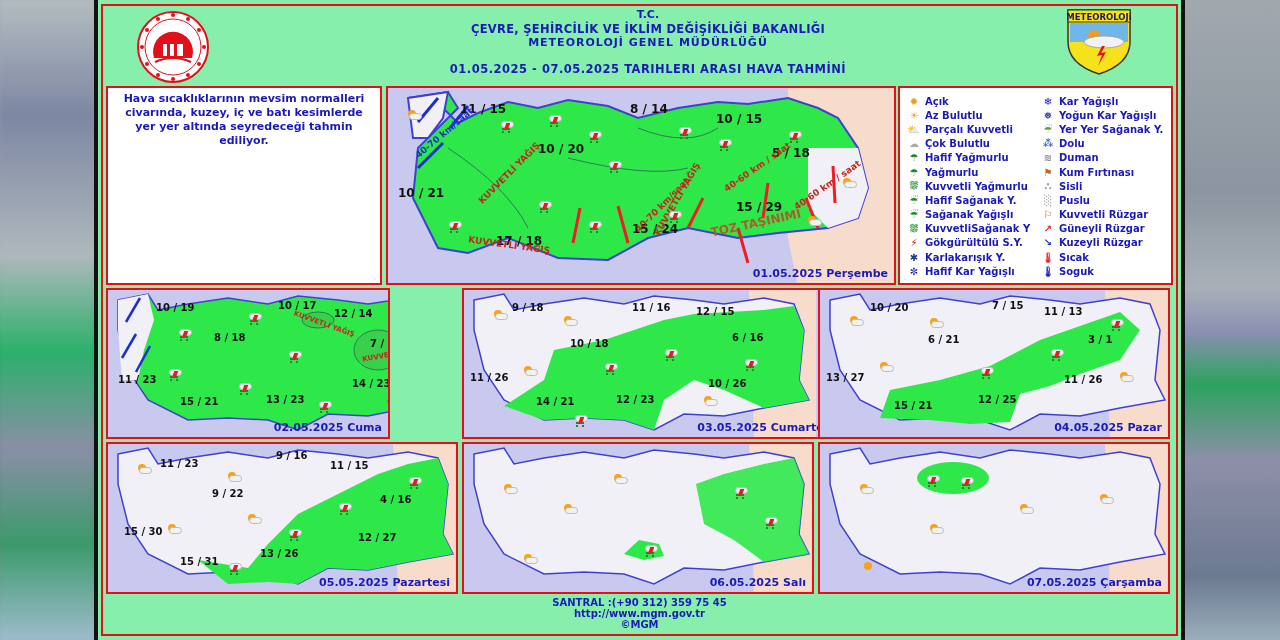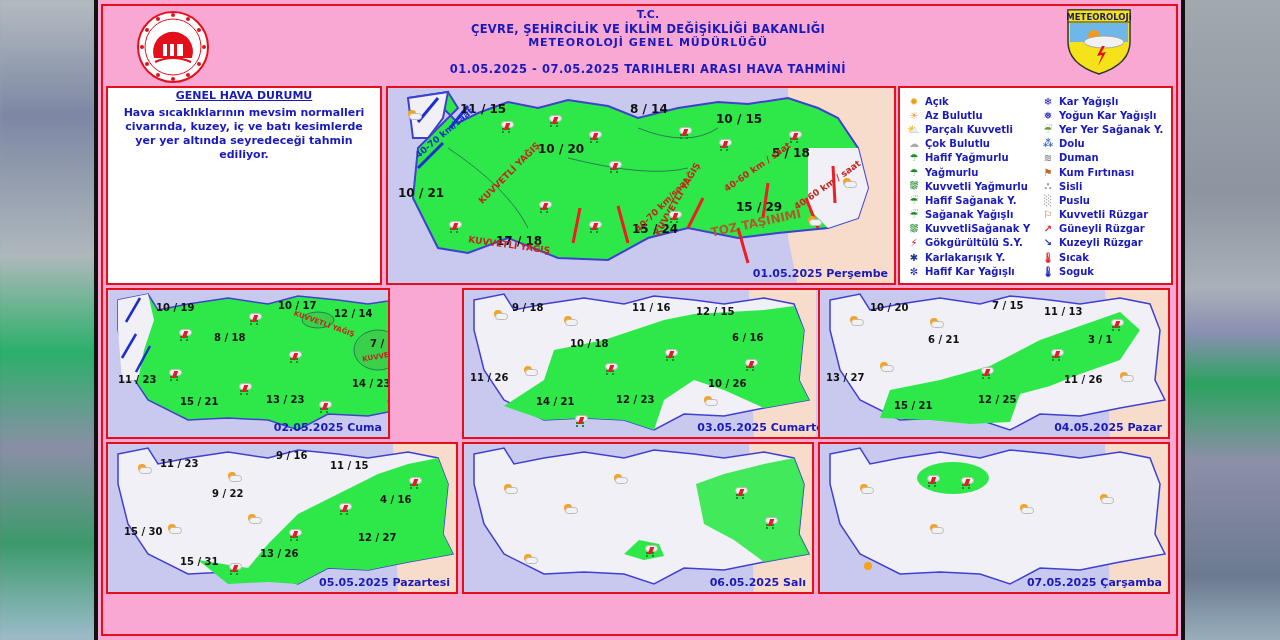--- a/index.html
+++ b/index.html
@@ -10,21 +10,21 @@
     position: relative;
   }
   .bg-left, .bg-right { position: absolute; top: 0; height: 640px; }
   .bg-left { left: 0; width: 94px; background: linear-gradient(180deg,#b4bcc0 0%,#7d87a3 18%,#afb8bc 40%,#2bb06a 55%,#8a8fa6 70%,#3c9a6c 85%,#9dbccb 100%); filter: blur(2px); }
   .bg-right { right: 0; width: 96px; background: linear-gradient(180deg,#a1a8ae 0%,#8c95a0 30%,#a9b0b8 45%,#8a8fb2 52%,#2ba35f 60%,#8d8fa8 72%,#6c7a90 90%,#99aebb 100%); }
   .black-edge-l { position:absolute; left:94px; top:0; width:4px; height:640px; background:#111; }
   .black-edge-r { position:absolute; left:1181px; top:0; width:4px; height:640px; background:#111; }
 
   .page {
     position: absolute; left: 98px; top: 0; width: 1083px; height: 640px;
-    background: #f9a8d4;
+    background: #86efac;
   }
   .outer-frame {
     position: absolute; left: 3px; top: 4px; width: 1077px; height: 632px;
     border: 2px solid #e3101c;
   }
   
   .emblem { position:absolute; left:30px; top:10px; width:90px; height:74px; }
   .meteo-logo { position:absolute; left:966px; top:6px; width:70px; height:70px; }
   .hdr { position:absolute; left:200px; top:8px; width:700px; text-align:center; color:#1a1ab8; font-weight:bold; }
   .hdr .l1 { font-size:11px; line-height:14px; }
@@ -113,21 +113,20 @@
     <path d="M4 4 H66 V36 Q66 58 35 68 Q4 58 4 36 Z" fill="#f6e21a" stroke="#333" stroke-width="1.5"></path>
     <rect x="4" y="4" width="62" height="12" fill="#f6e21a" stroke="#333" stroke-width="1"></rect>
     <text x="35" y="13.5" font-size="8.5" font-weight="bold" text-anchor="middle" fill="#1a1a66" font-family="DejaVu Sans, sans-serif">METEOROLOJi</text>
     <path d="M6 17 H64 V36 H6 Z" fill="#6fb7e8"></path>
     <circle cx="30" cy="30" r="6" fill="#f19a1c"></circle>
     <ellipse cx="40" cy="36" rx="20" ry="6" fill="#f2f2f2" stroke="#999" stroke-width="0.8"></ellipse>
     <path d="M38 40 L33 50 L38 49 L34 60 L42 46 L37 47 L41 40 Z" fill="#e3101c"></path>
   </svg>
 
   <div class="box general">
-    <div class="title">GENEL HAVA DURUMU</div>
     <div class="text">Hava sıcaklıklarının mevsim normalleri civarında, kuzey, iç ve batı kesimlerde yer yer altında seyredeceği tahmin ediliyor.</div>
   </div>
 
   <div class="box map big">
     <svg width="510" height="199" viewBox="0 0 510 199">
       <rect width="510" height="199" fill="#c9c9f0"></rect>
       <path d="M400 0 H510 V199 H410 L400 150 Z" fill="#f7dccb"></path>
       <path d="M20 10 L60 4 L70 20 L50 40 L30 60 L25 110 L40 140 L50 160 L80 165 L120 150 L170 170 L220 172 L260 150 L300 140 L350 150 L390 145 L440 140 L470 130 L480 100 L470 60 L450 30 L430 20 L400 10 L360 16 L330 14 L290 20 L250 30 L220 18 L180 12 L150 20 L120 14 L90 25 L70 35 L55 20 Z" fill="#2ee84a" stroke="#4040d0" stroke-width="2"></path>
       <path d="M20 10 L60 4 L55 30 L40 50 L25 50 Z" fill="#f0f0f6" stroke="#4040d0" stroke-width="2"></path>
       <path d="M420 60 L470 60 L480 100 L470 130 L440 140 L420 120 Z" fill="#f0f0f6"></path>
@@ -648,13 +647,18 @@
     <div class="wx" style="left:280px;top:50px">
         <span class="sun"></span>
         <span class="cl"></span>
       </div>
     <div class="wx" style="left:44px;top:118px">
         <span class="sun"></span>
       </div>
     <span class="date">07.05.2025 Çarşamba</span>
   </div>
 
+  <div class="footer">
+    <div>SANTRAL :(+90 312) 359 75 45</div>
+    <div>http://www.mgm.gov.tr</div>
+    <div>©MGM</div>
+  </div>
 </div>
 
 </body></html>

